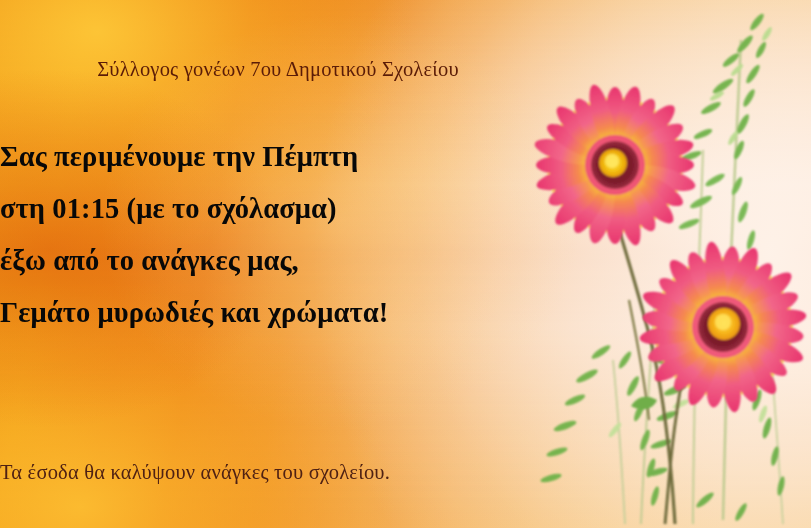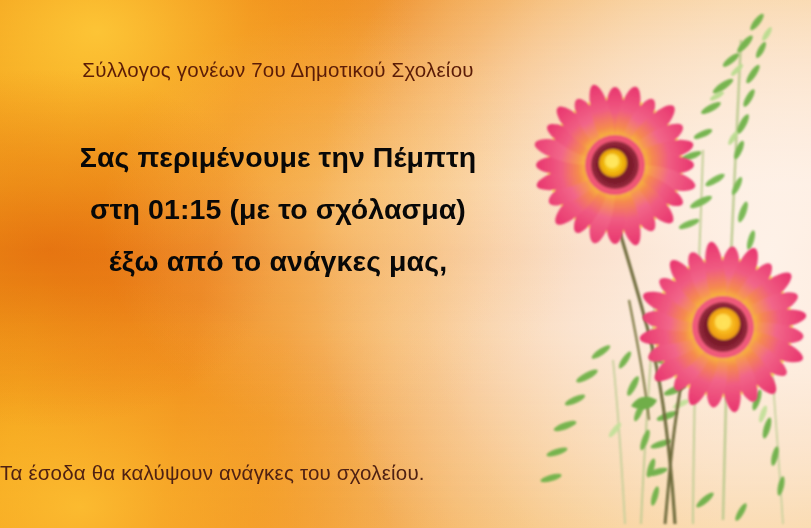--- a/index.html
+++ b/index.html
@@ -6,21 +6,21 @@
   html, body {
     margin: 0;
     padding: 0;
     background: #222;
   }
   #poster {
     position: relative;
     width: 811px;
     height: 528px;
     overflow: hidden;
-    font-family: Liberation Sans, sans-serif;
+    font-family: Liberation Serif, serif;
     background: #f5a81c;
   }
 
   
   .bg-layer {
     position: absolute;
     inset: 0;
     pointer-events: none;
   }
   
@@ -116,21 +116,21 @@
     font-size: 20.5px;
     letter-spacing: .2px;
     color: #5b1c07;
     white-space: nowrap;
   }
   #main-block {
     position: absolute;
     top: 131px;
     left: 0;
     width: 556px;
-    text-align: center;
+    text-align: left;
   }
   .main-line {
     font-size: 28.5px;
     font-weight: bold;
     color: #080808;
     line-height: 52px;
     white-space: nowrap;
     letter-spacing: .1px;
   }
   #footer-line {
@@ -466,18 +466,19 @@
   </div>
 
   <div id="text-column">
 
     <div id="header-line">Σύλλογος γονέων 7ου Δημοτικού Σχολείου</div>
 
     <div id="main-block">
       <div class="main-line">Σας περιμένουμε την Πέμπτη</div>
       <div class="main-line">στη 01:15 (με το σχόλασμα)</div>
       <div class="main-line">έξω από το ανάγκες μας,</div>
+      <div class="main-line">Γεμάτο μυρωδιές και χρώματα!</div>
     </div>
 
     <div id="footer-line">Τα έσοδα θα καλύψουν ανάγκες του σχολείου.</div>
   </div>
 
 </div>
 
 </body></html>

